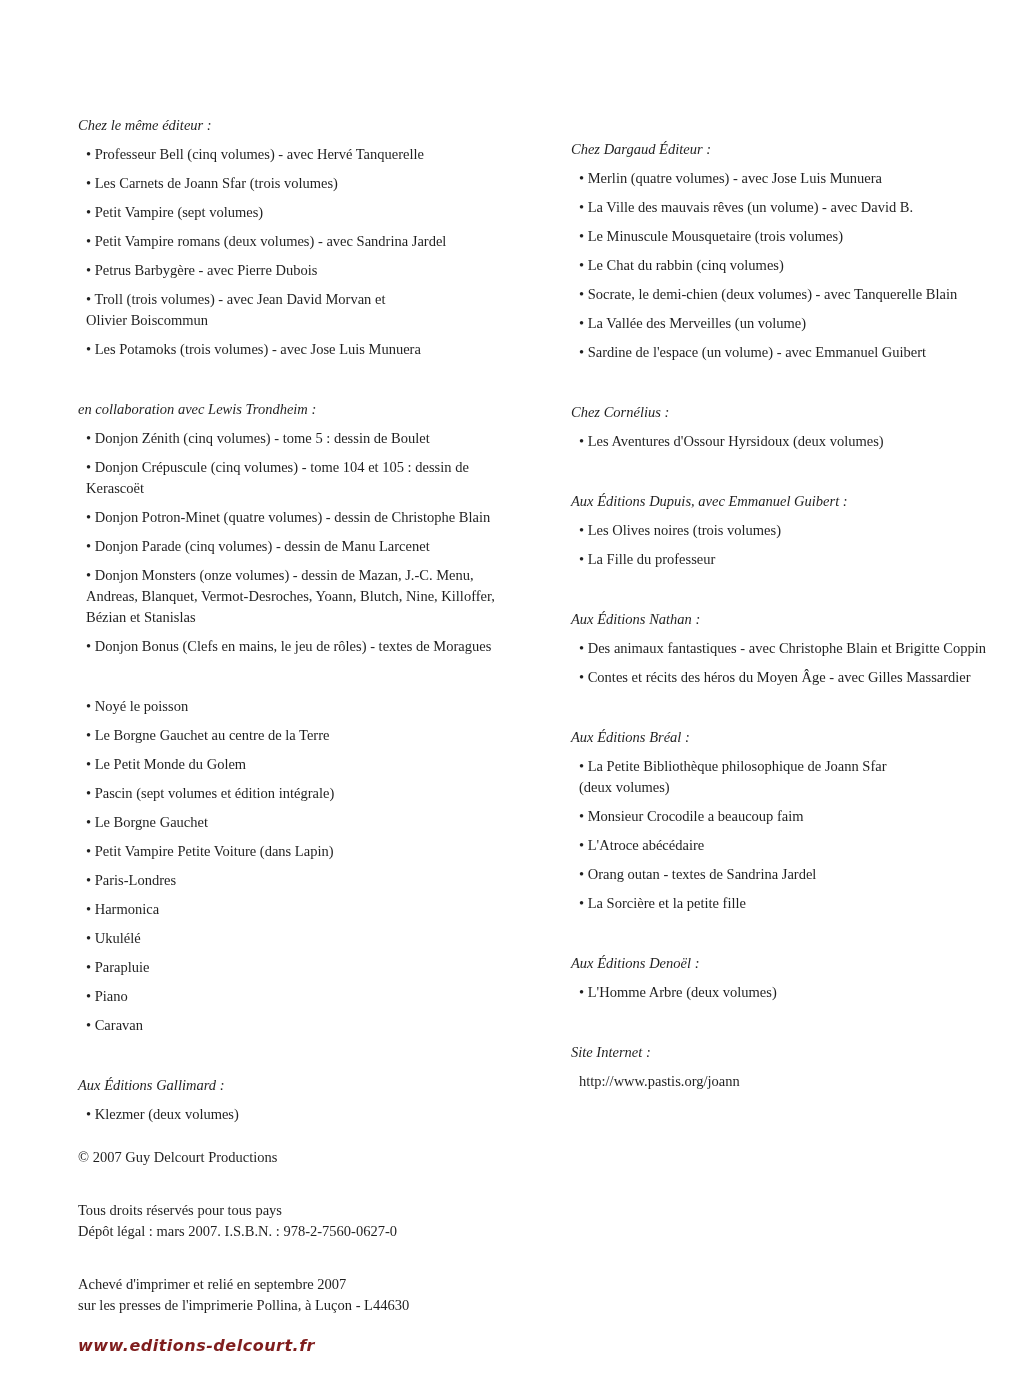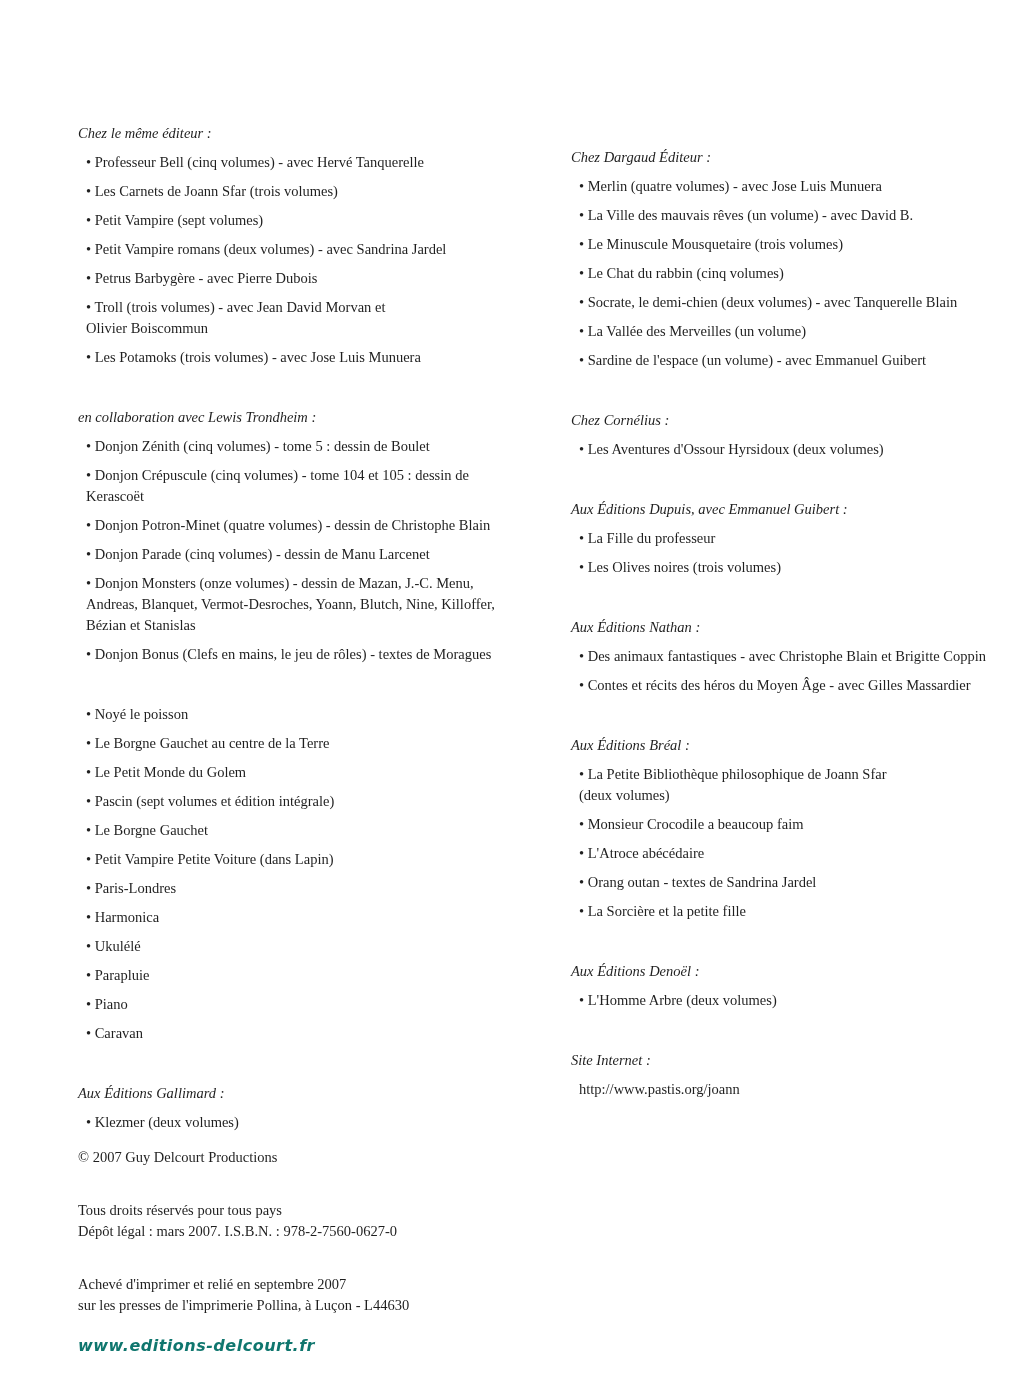--- a/index.html
+++ b/index.html
@@ -15,40 +15,40 @@
   .col {
     position: absolute;
     font-size: 14.5px;
     line-height: 21px;
   }
   .col-left  { left: 78px;  top: 115px; width: 474px; }
   .col-right { left: 571px; top: 139px; width: 462px; }
   .section + .section { margin-top: 39px; }
   .section-heading {
     font-style: italic;
-    margin: 8px 0 3px 0;
+    margin: 0 0 3px 0;
   }
   .list-item { margin: 8px; }
   .footer {
     position: absolute;
     left: 78px;
     top: 1147px;
     font-size: 14.5px;
     line-height: 21px;
   }
   .f-line { margin: 0; }
   .gap-above { margin-top: 32px; }
   .website {
     margin: 19px 0 0 0;
     font-family: "DejaVu Sans", "Liberation Sans", sans-serif;
     font-style: italic;
     font-weight: bold;
     font-size: 16px;
     letter-spacing: 0.5px;
-    color: #0f766e;
+    color: #7f1d1d;
   }
 </style>
 </head>
 <body>
 
 <div class="page">
 
   <div class="col col-left">
       <section class="section">
         <div class="section-heading">Chez le même éditeur :</div>
@@ -99,22 +99,22 @@
         <div class="list-item">• Socrate, le demi-chien (deux volumes) - avec Tanquerelle Blain</div>
         <div class="list-item">• La Vallée des Merveilles (un volume)</div>
         <div class="list-item">• Sardine de l'espace (un volume) - avec Emmanuel Guibert</div>
       </section>
       <section class="section">
         <div class="section-heading">Chez Cornélius :</div>
         <div class="list-item">• Les Aventures d'Ossour Hyrsidoux (deux volumes)</div>
       </section>
       <section class="section">
         <div class="section-heading">Aux Éditions Dupuis, avec Emmanuel Guibert :</div>
+        <div class="list-item">• Les Olives noires (trois volumes)</div>
         <div class="list-item">• La Fille du professeur</div>
-        <div class="list-item">• Les Olives noires (trois volumes)</div>
       </section>
       <section class="section">
         <div class="section-heading">Aux Éditions Nathan :</div>
         <div class="list-item">• Des animaux fantastiques - avec Christophe Blain et Brigitte Coppin</div>
         <div class="list-item">• Contes et récits des héros du Moyen Âge - avec Gilles Massardier</div>
       </section>
       <section class="section">
         <div class="section-heading">Aux Éditions Bréal :</div>
         <div class="list-item">• La Petite Bibliothèque philosophique de Joann Sfar<br>(deux volumes)</div>
         <div class="list-item">• Monsieur Crocodile a beaucoup faim</div>

